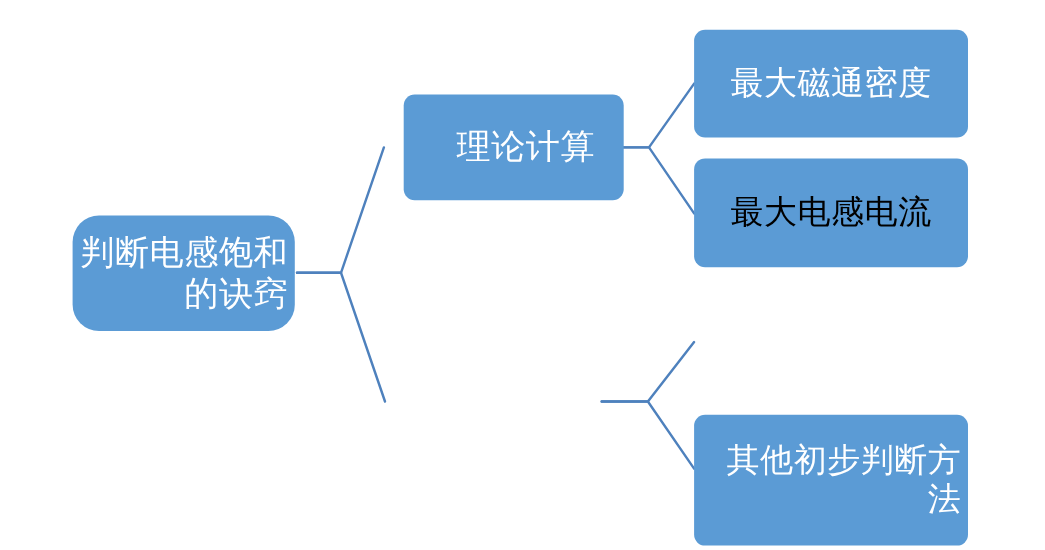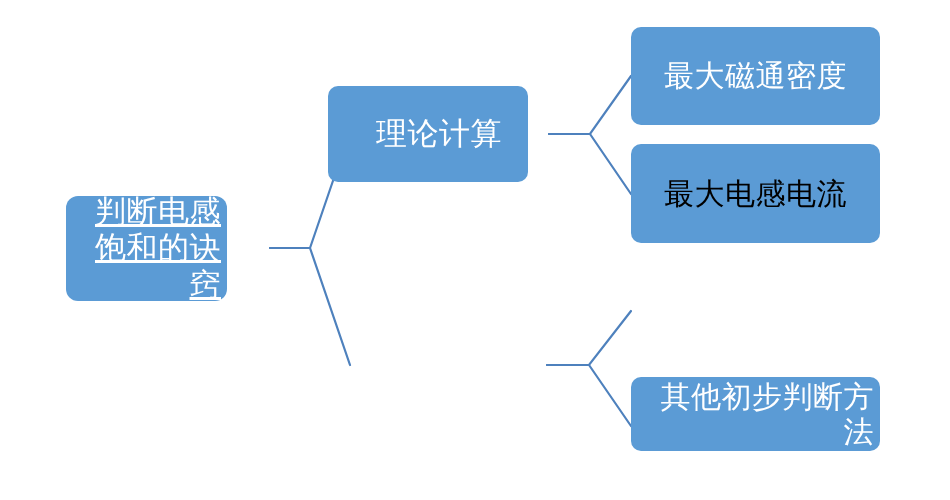--- a/index.html
+++ b/index.html
@@ -35,28 +35,27 @@
     border-radius: 10px;
     line-height: 1.18;
     letter-spacing: 0.5px;
     font-weight: 400;
     padding: 2px 6px;
     white-space: pre-line;
   }
   .node-root {
     left: 66px;
     top: 196px;
-    width: 161px;
+    width: 202px;
     height: 105px;
     font-size: 31px;
-    border-radius: 12px;
-    text-decoration: underline;
+    border-radius: 24px;
   }
   .node-branch-1 {
-    left: 328px;
+    left: 367px;
     top: 86px;
     width: 200px;
     height: 96px;
     font-size: 31px;
     padding-left: 28px;
   }
   .node-branch-2 {
     left: 350px;
     top: 319px;
     width: 197px;
@@ -81,21 +80,21 @@
     left: 631px;
     top: 263px;
     width: 249px;
     height: 95px;
     font-size: 30px;
   }
   .node-leaf-4 {
     left: 631px;
     top: 377px;
     width: 249px;
-    height: 74px;
+    height: 119px;
     font-size: 30px;
   }
 </style>
 </head>
 <body>
 
 <div id="canvas" style="background: rgb(255, 255, 255);">
 
   <svg id="connectors" viewBox="0 0 950 500" xmlns="http://www.w3.org/2000/svg">
     <g fill="none" stroke="#4E81BD" stroke-width="2.2" stroke-linecap="round">

